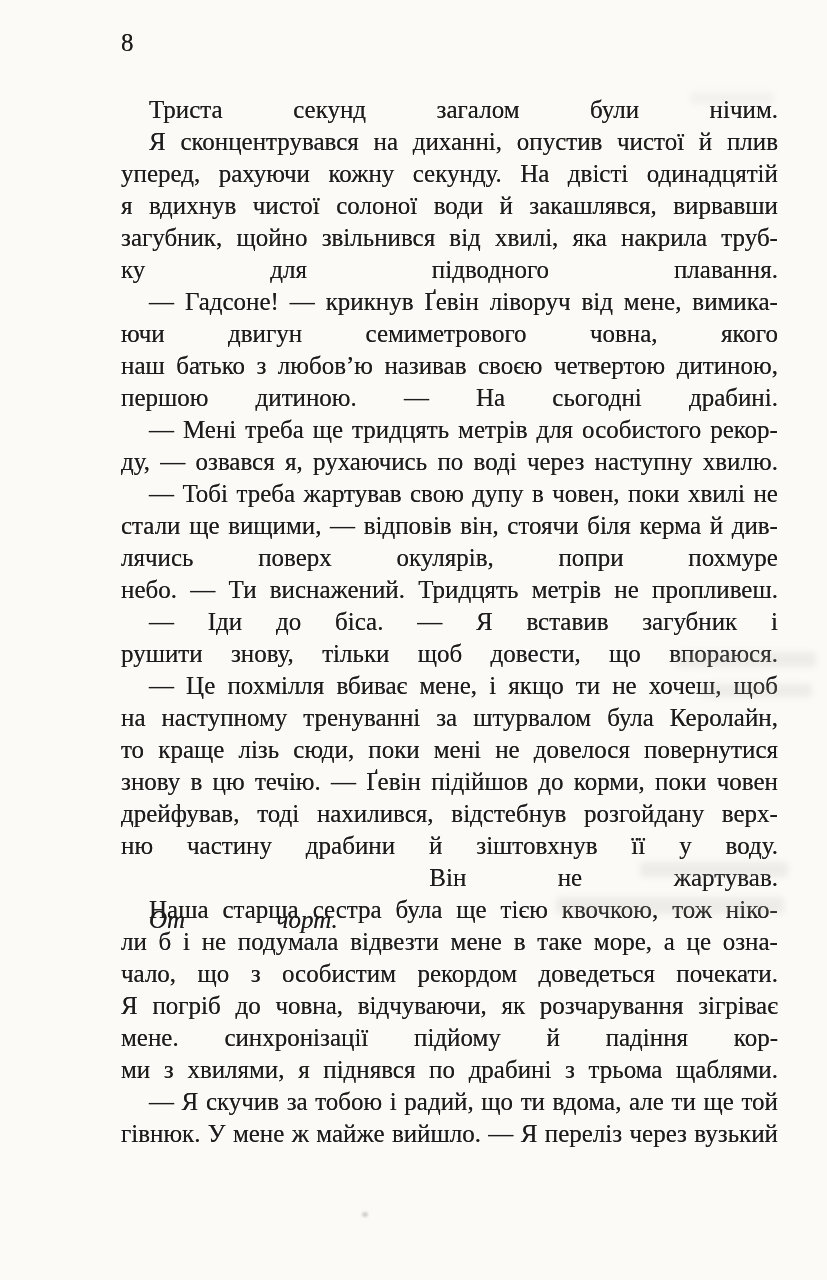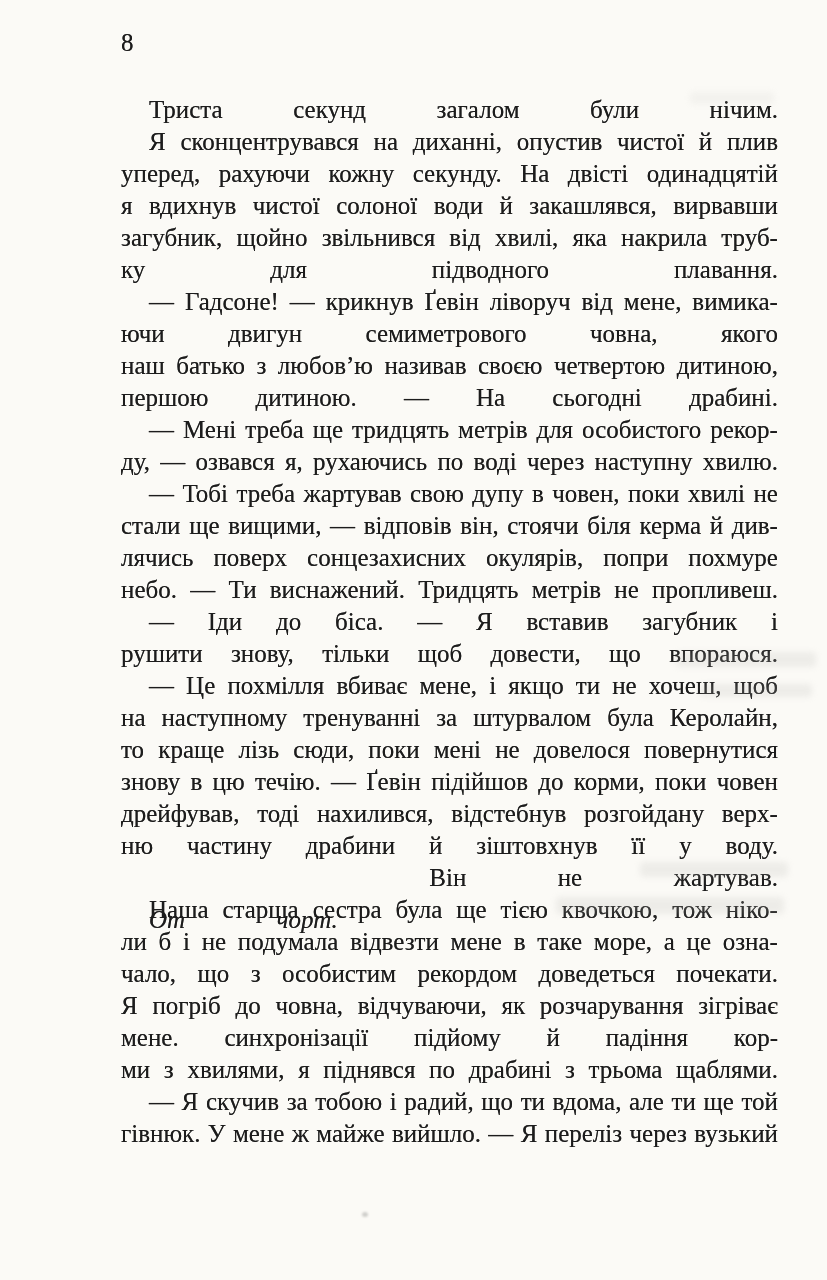--- a/index.html
+++ b/index.html
@@ -207,21 +207,20 @@
         <span class="word">він,</span>
         <span class="word">стоячи</span>
         <span class="word">біля</span>
         <span class="word">керма</span>
         <span class="word">й</span>
         <span class="word">див-</span>
       </div>
       <div class="line justify">
         <span class="word">лячись</span>
         <span class="word">поверх</span>
-        <span class="word">сонцезахисних</span>
         <span class="word">окулярів,</span>
         <span class="word">попри</span>
         <span class="word">похмуре</span>
       </div>
       <div class="line justify">
         <span class="word">небо.</span>
         <span class="word">—</span>
         <span class="word">Ти</span>
         <span class="word">виснажений.</span>
         <span class="word">Тридцять</span>

